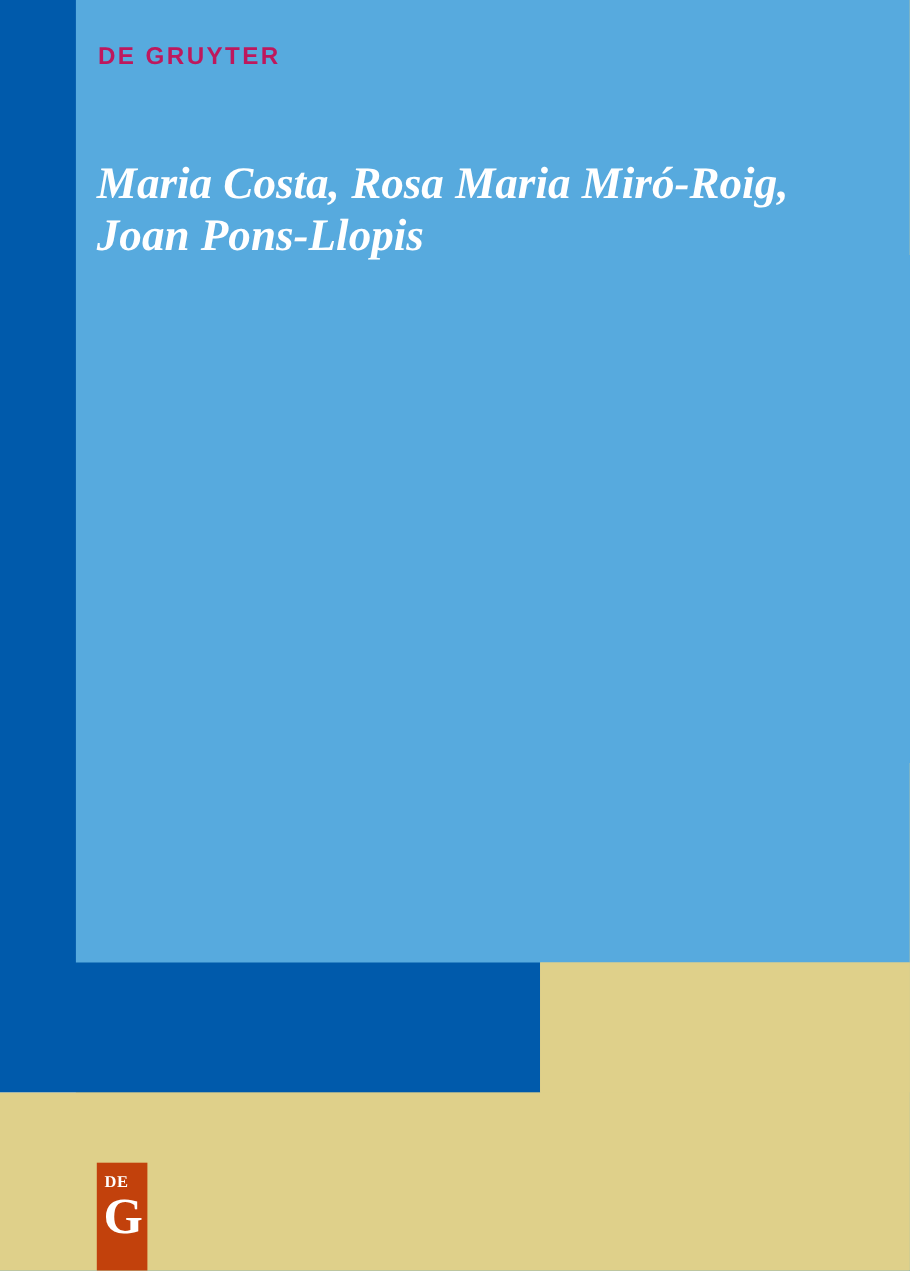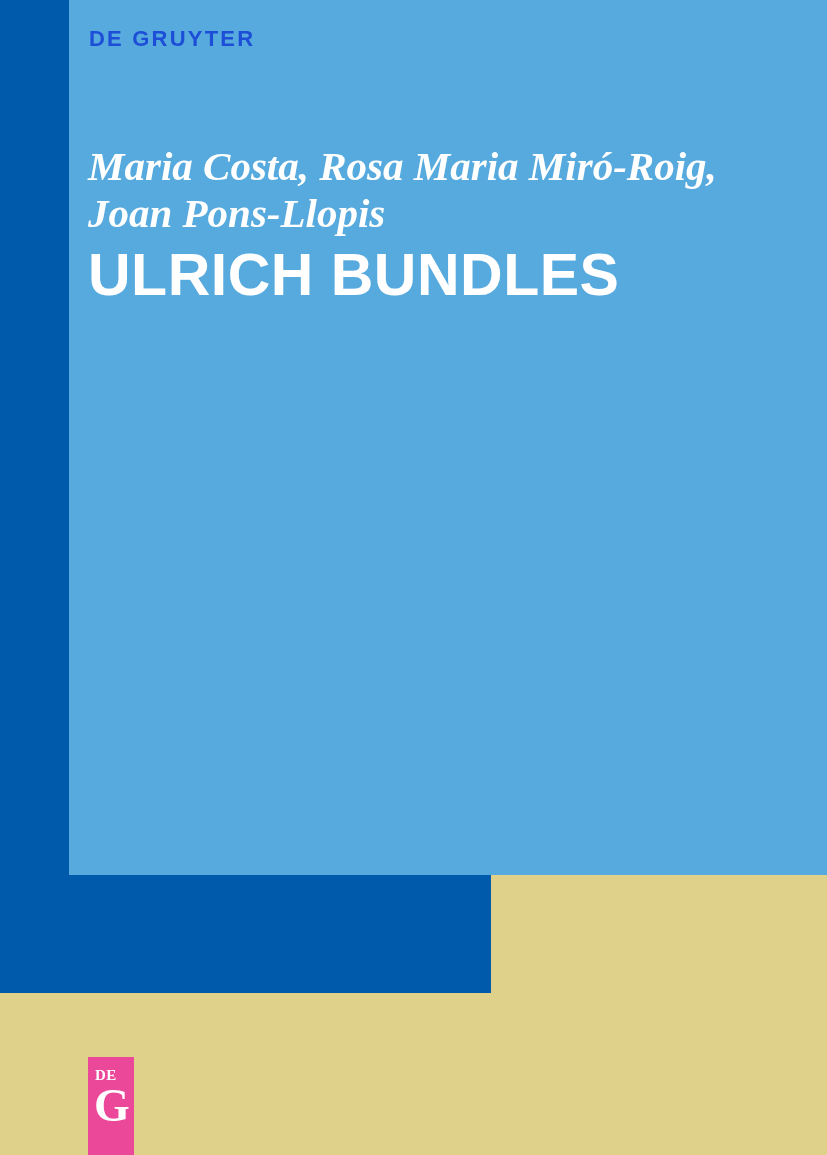--- a/index.html
+++ b/index.html
@@ -60,22 +60,22 @@
     top: 875px;
     width: 336px;
     height: 118px;
     background: #dfd08a;
   }
 
   
   .publisher {
     position: absolute;
     left: 89px;
-    top: 26px;
-    color: #1d4ed8;
+    top: 38px;
+    color: #be185d;
     font-size: 22px;
     font-weight: bold;
     letter-spacing: 2.2px;
   }
 
   
   .authors {
     position: absolute;
     left: 88px;
     top: 143px;
@@ -129,21 +129,21 @@
     text-transform: uppercase;
   }
 
   
   .logo {
     position: absolute;
     left: 88px;
     top: 1057px;
     width: 46px;
     height: 98px;
-    background: #ec4899;
+    background: #c2410c;
     color: #ffffff;
   }
   .logo-de {
     position: absolute;
     left: 7px;
     top: 10px;
     font-size: 15px;
     font-weight: bold;
     letter-spacing: 0.5px;
     font-family: "Liberation Serif", serif;
@@ -166,21 +166,20 @@
   <div class="tan-bg"></div>
   <div class="white-strip"></div>
   <div class="dark-blue-band"></div>
   <div class="light-blue-panel"></div>
   <div class="white-bottom-right"></div>
 
   <div class="publisher">DE GRUYTER</div>
 
   <div class="authors">Maria Costa, Rosa Maria Miró-Roig, Joan Pons-Llopis</div>
 
-  <div class="title">ULRICH BUNDLES</div>
 
 
 
   <div class="logo">
     <span class="logo-de">DE</span>
     <span class="logo-g">G</span>
   </div>
 
 </div>
 

